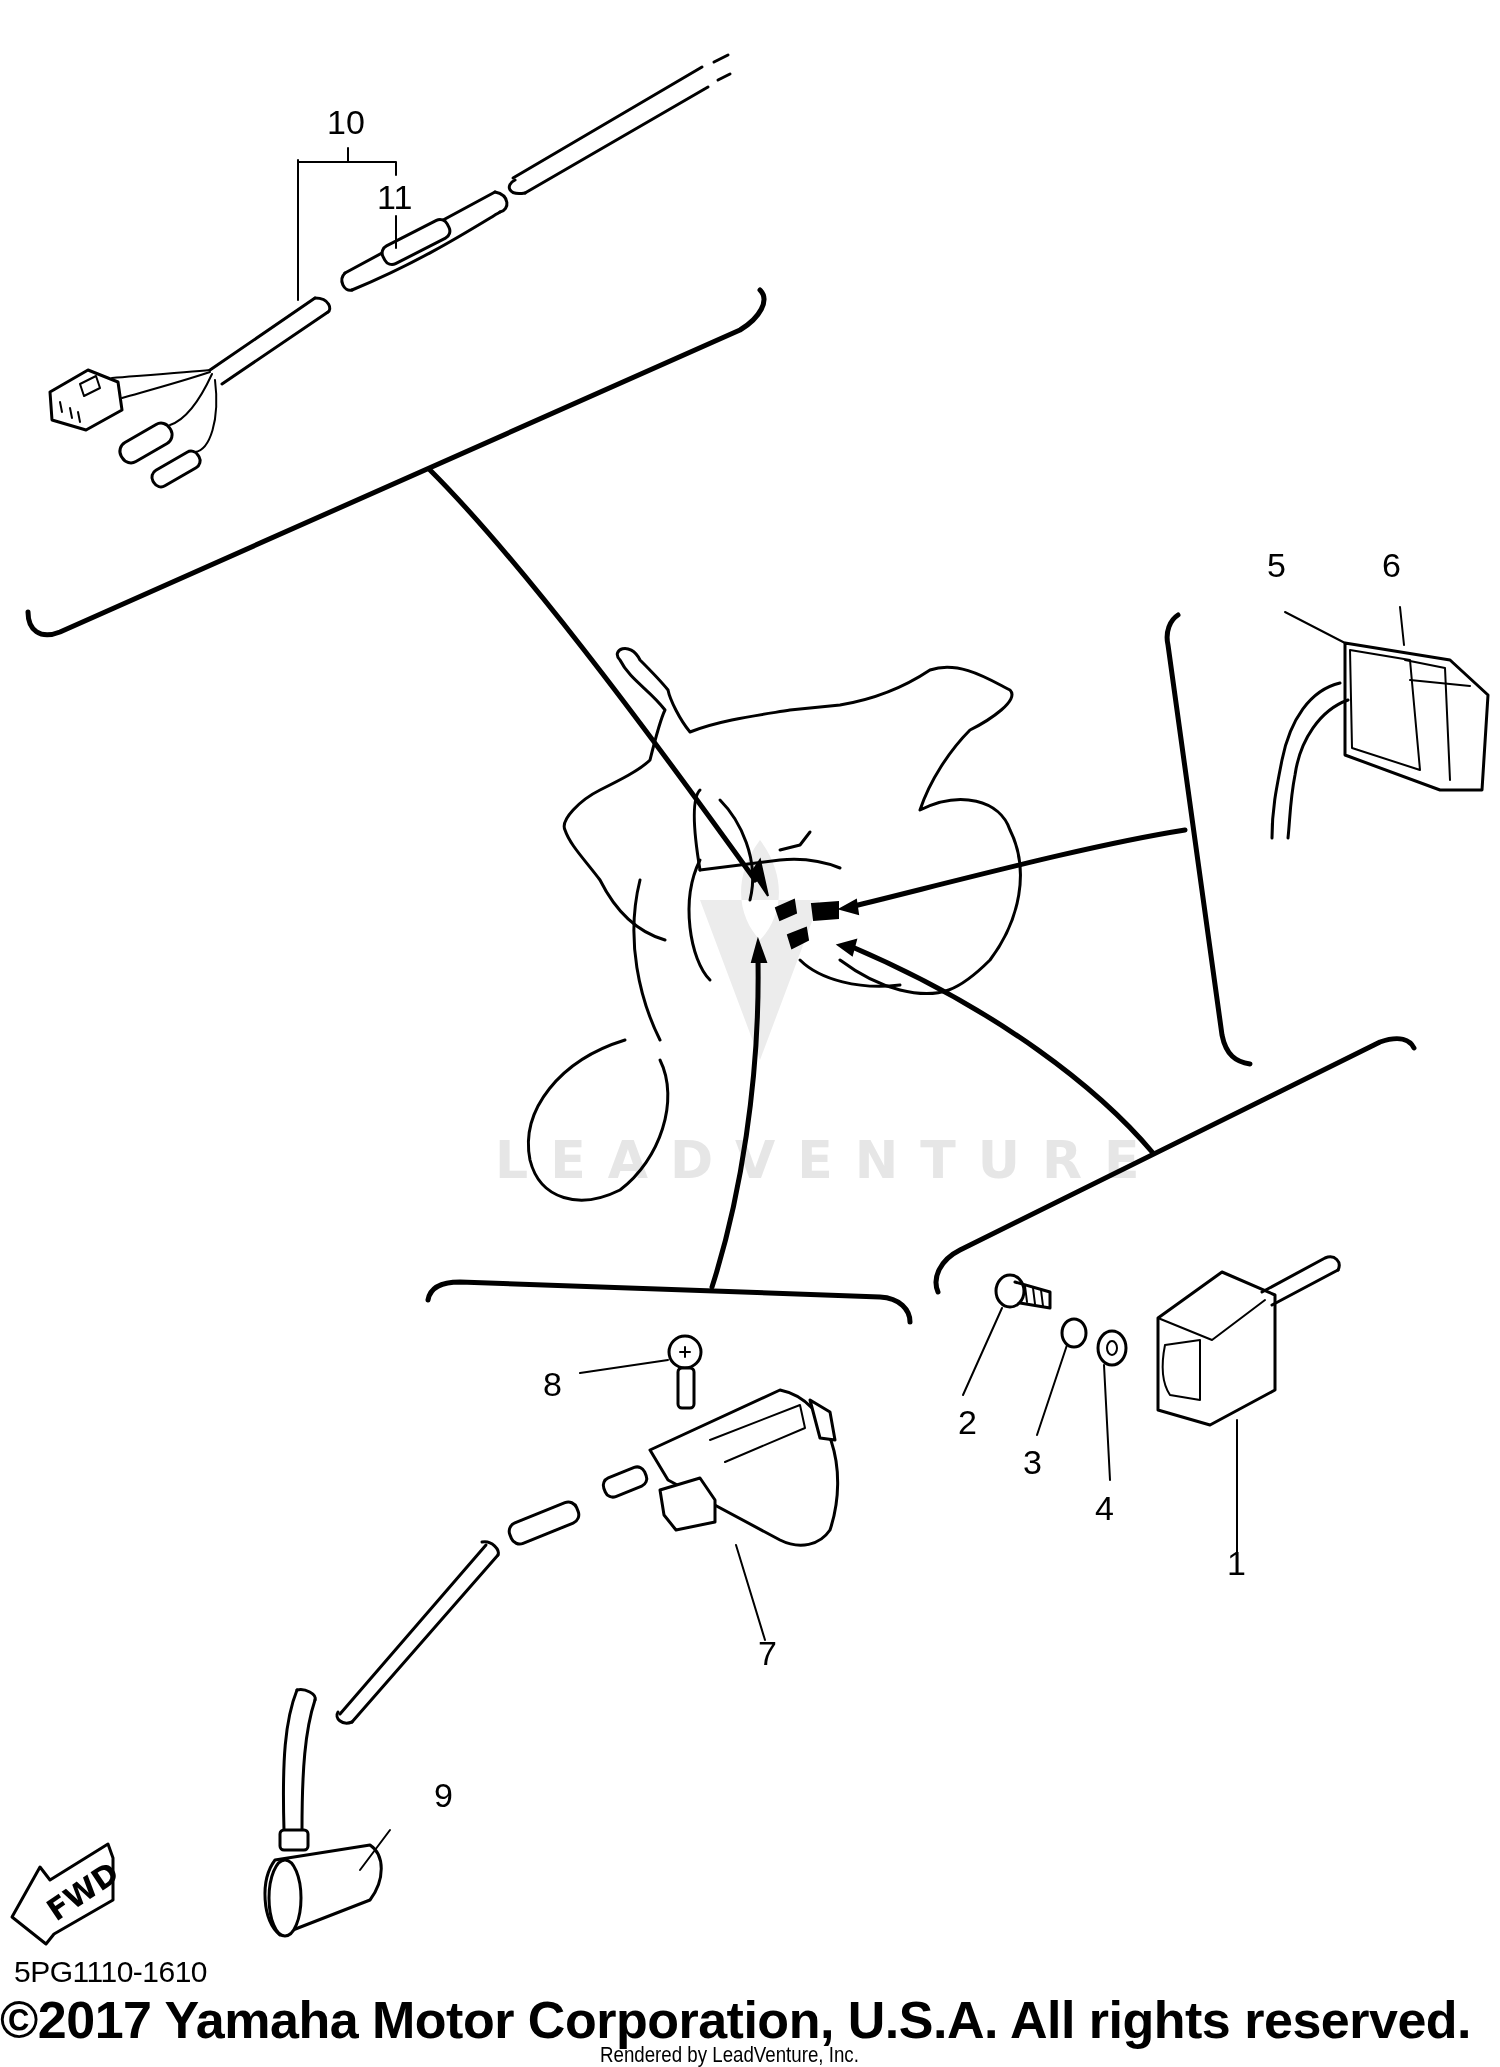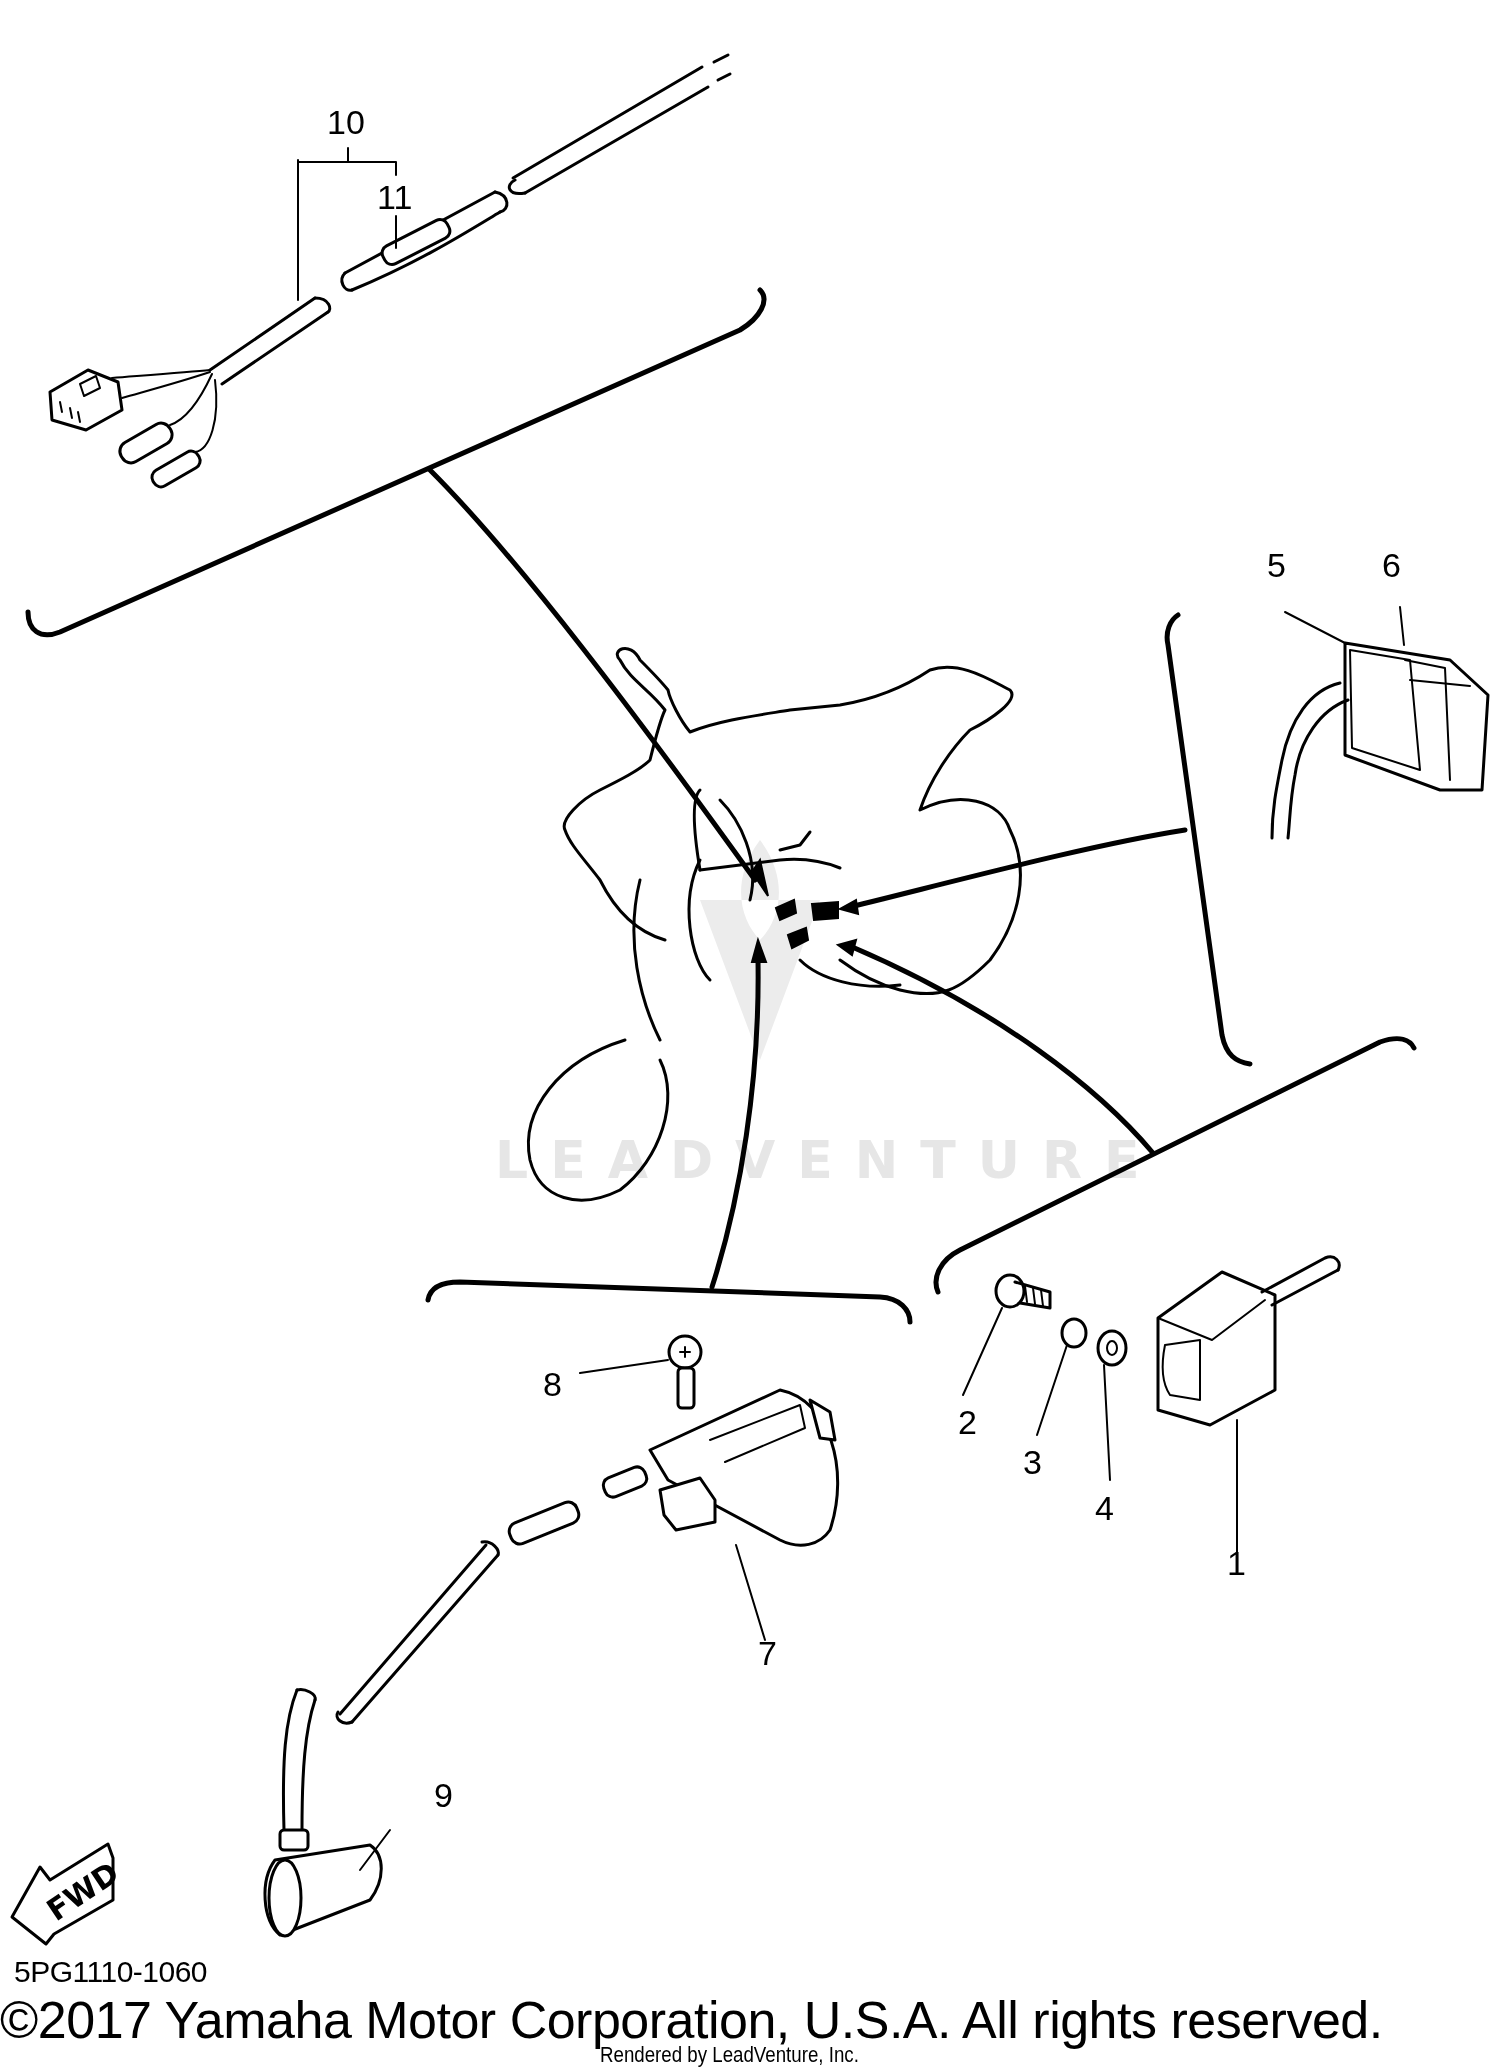--- a/index.html
+++ b/index.html
@@ -8,21 +8,21 @@
     .ink { fill: none; stroke: #000; stroke-width: 3; stroke-linecap: round; stroke-linejoin: round; }
     .ink-thin { fill: none; stroke: #000; stroke-width: 2; stroke-linecap: round; stroke-linejoin: round; }
     .ink-bold { fill: none; stroke: #000; stroke-width: 5; stroke-linecap: round; stroke-linejoin: round; }
     .fill-ink { fill: #000; stroke: #000; stroke-width: 2; }
     .solid { fill: #fff; stroke: #000; stroke-width: 3; stroke-linejoin: round; }
     .callout-num { font-family: "Liberation Sans", sans-serif; font-size: 34px; fill: #000; }
     .watermark { font-family: "DejaVu Sans", sans-serif; font-size: 52px; font-weight: bold; letter-spacing: 22px; fill: #e6e6e6; }
     .wm-logo { fill: #ececec; }
     .fwd-text { font-family: "DejaVu Sans", sans-serif; font-weight: bold; font-size: 30px; fill: #000; }
     .diagram-code { position: absolute; left: 14px; top: 1955px; font-size: 30px; color: #000; font-family: "Liberation Sans", sans-serif; letter-spacing: -0.5px; }
-    .copyright { position: absolute; left: 0; width: 1220px; top: 1990px; text-align: center; font-size: 52px; color: #000; font-family: "Liberation Sans", sans-serif; letter-spacing: -0.5px; white-space: nowrap; }
+    .copyright { position: absolute; left: 0; width: 1220px; top: 1990px; text-align: center; font-size: 52px; color: #000; font-family: "Liberation Sans", sans-serif; letter-spacing: -0.5px; white-space: nowrap; font-weight: bold; }
     .rendered-by { position: absolute; left: 600px; top: 2042px; font-size: 22px; color: #000; font-family: "Liberation Sans", sans-serif; transform: scaleX(0.85); transform-origin: left; }
   </style>
 </head>
 <body>
 
 <svg id="diagram" viewBox="0 0 1500 2067" xmlns="http://www.w3.org/2000/svg">
 
   <g>
     <path class="wm-logo" d="M700 900 L820 900 L760 1060 Z M760 840 C730 880 740 920 760 940 C780 920 790 880 760 840 Z"></path>
     <text class="watermark" x="495" y="1178">LEADVENTURE</text>
@@ -179,15 +179,15 @@
     <text class="callout-num" x="1267" y="577">5</text>
     <text class="callout-num" x="1382" y="577">6</text>
     <text class="callout-num" x="758" y="1665">7</text>
     <text class="callout-num" x="543" y="1396">8</text>
     <text class="callout-num" x="434" y="1807">9</text>
     <text class="callout-num" x="327" y="134">10</text>
     <text class="callout-num" x="377" y="209">11</text>
   </g>
 </svg>
 
-<div class="diagram-code">5PG1110-1060</div>
+<div class="diagram-code">5PG1110-1610</div>
 <div class="copyright">©2017 Yamaha Motor Corporation, U.S.A. All rights reserved.</div>
 <div class="rendered-by">Rendered by LeadVenture, Inc.</div>
 
 </body></html>

